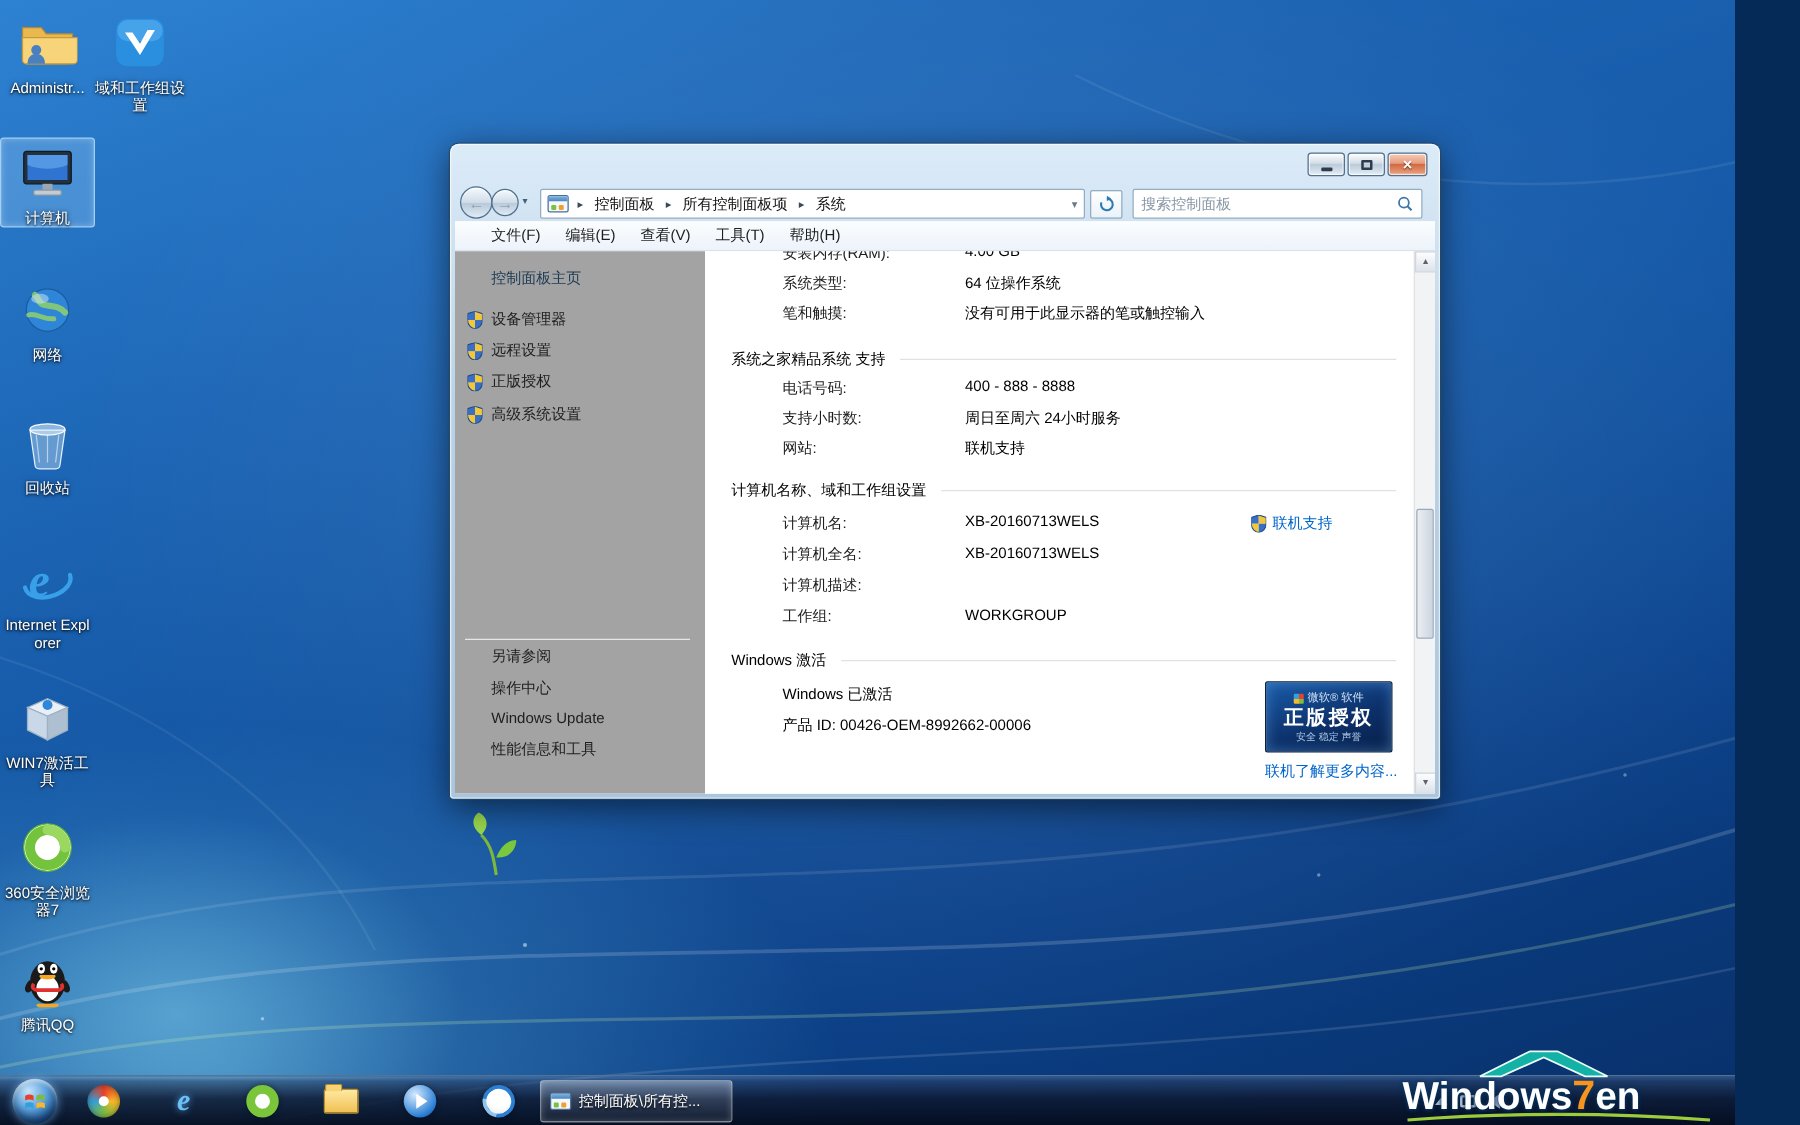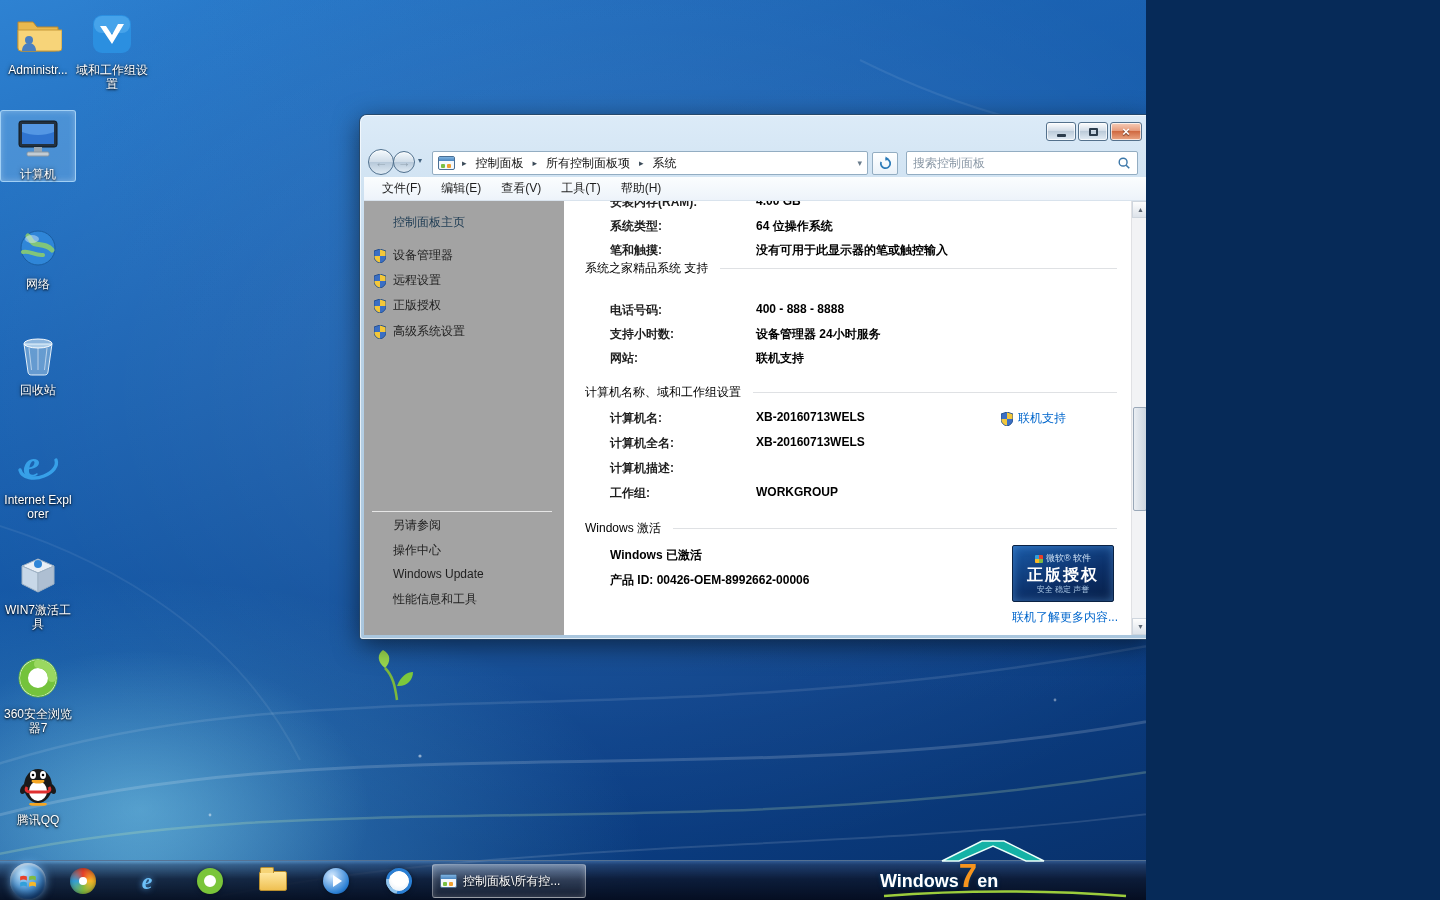--- a/index.html
+++ b/index.html
@@ -1,18 +1,18 @@
 <!DOCTYPE html>
 <html><head>
 <meta charset="utf-8">
 <style>
   *{margin:0;padding:0;box-sizing:border-box;}
   html,body{width:1440px;height:900px;overflow:hidden;background:#062a58;}
   body{font-family:"Liberation Sans","DejaVu Sans",sans-serif;font-size:12px;-webkit-font-smoothing:antialiased;}
-  #screen{position:absolute;inset:0;width:1146px;height:900px;overflow:hidden;
+  #screen{position:absolute;inset:0;width:1388px;height:900px;overflow:hidden;
     background:
       radial-gradient(820px 460px at 12% 96%, rgba(130,225,255,.34), transparent 62%),
       radial-gradient(1100px 760px at 55% 42%, rgba(255,255,255,.10), transparent 64%),
       radial-gradient(1300px 900px at 88% 6%, rgba(25,95,175,.55), transparent 72%),
       linear-gradient(160deg,#2e82d2 0%,#1d66b6 28%,#1253a0 52%,#0b4088 74%,#083069 100%);}
   .wallart{position:absolute;inset:0;z-index:1;pointer-events:none;}
   .glow{position:absolute;left:-90px;bottom:-70px;width:460px;height:320px;z-index:1;pointer-events:none;
     background:radial-gradient(closest-side,rgba(150,235,255,.38),transparent);}
   
   .dicon{position:absolute;width:76px;text-align:center;z-index:2;border:1px solid transparent;border-radius:3px;padding-top:3px;}
@@ -33,31 +33,31 @@
     background:linear-gradient(#f5fafd,#cfdce8 50%,#b7c9da 52%,#e0ebf4);color:#93a3b1;font-size:13px;box-shadow:inset 0 1px 0 rgba(255,255,255,.8);}
   .addr,.refresh,.search{position:absolute;background:#fff;border:1px solid #93adc2;border-radius:2px;}
   .addr{left:72px;top:36px;width:436px;height:24px;display:flex;align-items:center;padding:0 5px;gap:1px;}
   .bc-sep{color:#3a4a58;font-size:9px;padding:0 6px;}
   .bc-item{color:#111;padding:1px 2px;white-space:nowrap;}
   .refresh{left:512px;top:37px;width:26px;height:23px;display:flex;align-items:center;justify-content:center;background:linear-gradient(#fff,#eaf2f9);}
   .search{left:546px;top:36px;width:232px;height:24px;display:flex;align-items:center;padding:0 6px;}
   .search input{flex:1;border:none;outline:none;font:12px "Liberation Sans","DejaVu Sans",sans-serif;color:#333;background:transparent;min-width:0;}
   .search input::placeholder{color:#8a98a6;}
   .client{position:absolute;left:4px;top:62px;right:4px;bottom:4px;background:#fff;overflow:hidden;}
-  .menubar{position:absolute;left:0;top:0;right:0;height:24px;display:flex;align-items:center;padding-left:8px;
+  .menubar{position:absolute;left:0;top:0;right:0;height:24px;display:flex;align-items:center;padding-left:19px;
     background:linear-gradient(#fbfdfe,#edf3fa);border-bottom:1px solid #d9e3ed;}
   .menu-item{padding:3px 10px;color:#1e1e1e;}
   .wbody{position:absolute;left:0;top:24px;right:0;bottom:0;}
   .sidebar{position:absolute;left:0;top:0;width:200px;bottom:0;background:#a3a3a3;}
   .side-home{position:absolute;left:29px;top:13px;color:#1c3a52;}
   .task-item{position:absolute;left:10px;display:flex;align-items:center;gap:7px;color:#1e1e1e;}
   .see-sep{position:absolute;left:8px;right:12px;top:310px;height:1px;background:#e6e6e6;}
   .side-link{position:absolute;left:29px;color:#1e1e1e;}
   .main{position:absolute;left:200px;top:0;right:17px;bottom:0;overflow:hidden;background:#fff;}
-  .row{position:absolute;left:0;width:100%;height:18px;font-weight:bold;}
+  .row{position:absolute;left:16px;width:100%;height:18px;}
   .row .lbl{position:absolute;left:46px;color:#1e1e1e;white-space:nowrap;}
   .row .val{position:absolute;left:192px;color:#000;white-space:nowrap;}
   .sec{position:absolute;left:21px;right:14px;display:flex;align-items:center;color:#000;white-space:nowrap;}
   .secline{flex:1;height:1px;background:#dfe1e4;margin-left:12px;}
   a.link{color:#0066cc;text-decoration:none;cursor:pointer;}
   .chg{position:absolute;left:437px;top:209px;display:flex;align-items:center;gap:5px;}
   .badge{position:absolute;left:448px;top:344px;width:102px;height:57px;border:1px solid #0a2244;border-radius:2px;text-align:center;color:#cfe2f5;
     background:linear-gradient(160deg,#1a5ba8,#0c3069 58%,#081f47);box-shadow:inset 0 0 10px rgba(95,165,235,.5);}
   .b1{font-size:9px;margin-top:6px;display:flex;align-items:center;justify-content:center;gap:3px;}
   .b2{font-size:16px;font-weight:bold;color:#fff;letter-spacing:2px;line-height:19px;}
@@ -97,21 +97,21 @@
   .tray{position:absolute;right:240px;top:0;height:40px;display:flex;align-items:center;gap:10px;opacity:.85;}
   .tray-up{width:0;height:0;border-bottom:6px solid #e8f1fa;border-left:5px solid transparent;border-right:5px solid transparent;}
   .tray-net{width:13px;height:10px;border:2px solid #e8f1fa;border-radius:2px;position:relative;}
   .tray-net:after{content:"";position:absolute;left:3px;bottom:-4px;width:3px;height:3px;background:#e8f1fa;}
   .tray-vol{width:0;height:0;border-right:9px solid #e8f1fa;border-top:6px solid transparent;border-bottom:6px solid transparent;}
   .show-desktop{position:absolute;right:0;top:0;width:14px;height:40px;border-left:1px solid rgba(255,255,255,.4);background:rgba(255,255,255,.07);}
   
   .watermark{position:absolute;right:6px;bottom:1px;width:260px;height:58px;z-index:20;pointer-events:none;}
   .wm-roof{position:absolute;left:58px;top:-4px;}
   .wm-text{position:absolute;left:0;bottom:4px;white-space:nowrap;}
-  .w1,.w3{color:#fff;font-weight:bold;font-size:18px;text-shadow:0 1px 3px #06345e,0 0 4px rgba(6,52,94,.9);}
+  .w1,.w3{color:#fff;font-weight:bold;font-size:31px;text-shadow:0 1px 3px #06345e,0 0 4px rgba(6,52,94,.9);}
   .w2{color:#f7941d;font-weight:bold;font-size:33px;text-shadow:0 1px 3px #06345e;}
   .shield{width:12px;height:14px;flex:0 0 auto;}
   .sprout{position:absolute;left:375px;top:646px;z-index:2;pointer-events:none;}
 </style>
 </head>
 <body>
 
 <svg width="0" height="0" style="position:absolute">
   <symbol id="uac-shield" viewBox="0 0 12 14">
     <path d="M6 0L0 2L0 7L6 7Z" fill="#3b6fc4"></path>
@@ -331,31 +331,31 @@
           </div>
           <div class="row" style="top:17px">
             <span class="lbl">系统类型:</span>
             <span class="val">64 位操作系统</span>
           </div>
           <div class="row" style="top:41px">
             <span class="lbl">笔和触摸:</span>
             <span class="val">没有可用于此显示器的笔或触控输入</span>
           </div>
 
-          <div class="sec" style="top:59px">
+          <div class="sec" style="top:78px">
             <span>系统之家精品系统 支持</span>
               <i class="secline"></i>
           </div>
           <div class="row" style="top:101px">
             <span class="lbl">电话号码:</span>
             <span class="val">400 - 888 - 8888</span>
           </div>
           <div class="row" style="top:125px">
             <span class="lbl">支持小时数:</span>
-            <span class="val">设备管理器  24小时服务</span>
+            <span class="val">周日至周六  24小时服务</span>
           </div>
           <div class="row" style="top:149px">
             <span class="lbl">网站:</span>
             <a class="link val">联机支持</a>
           </div>
 
           <div class="sec" style="top:183px">
             <span>计算机名称、域和工作组设置</span>
               <i class="secline"></i>
           </div>

